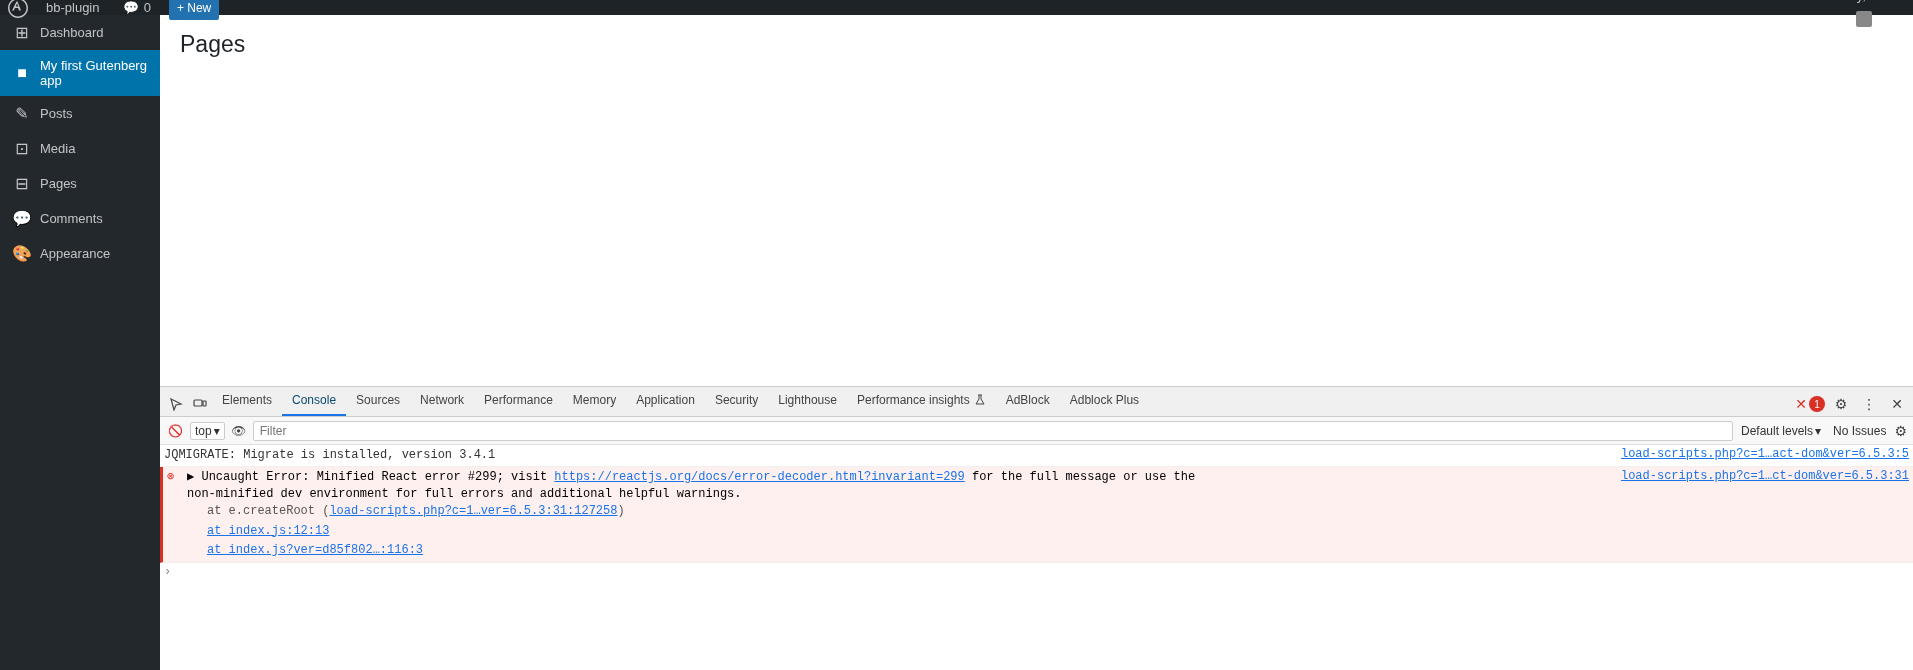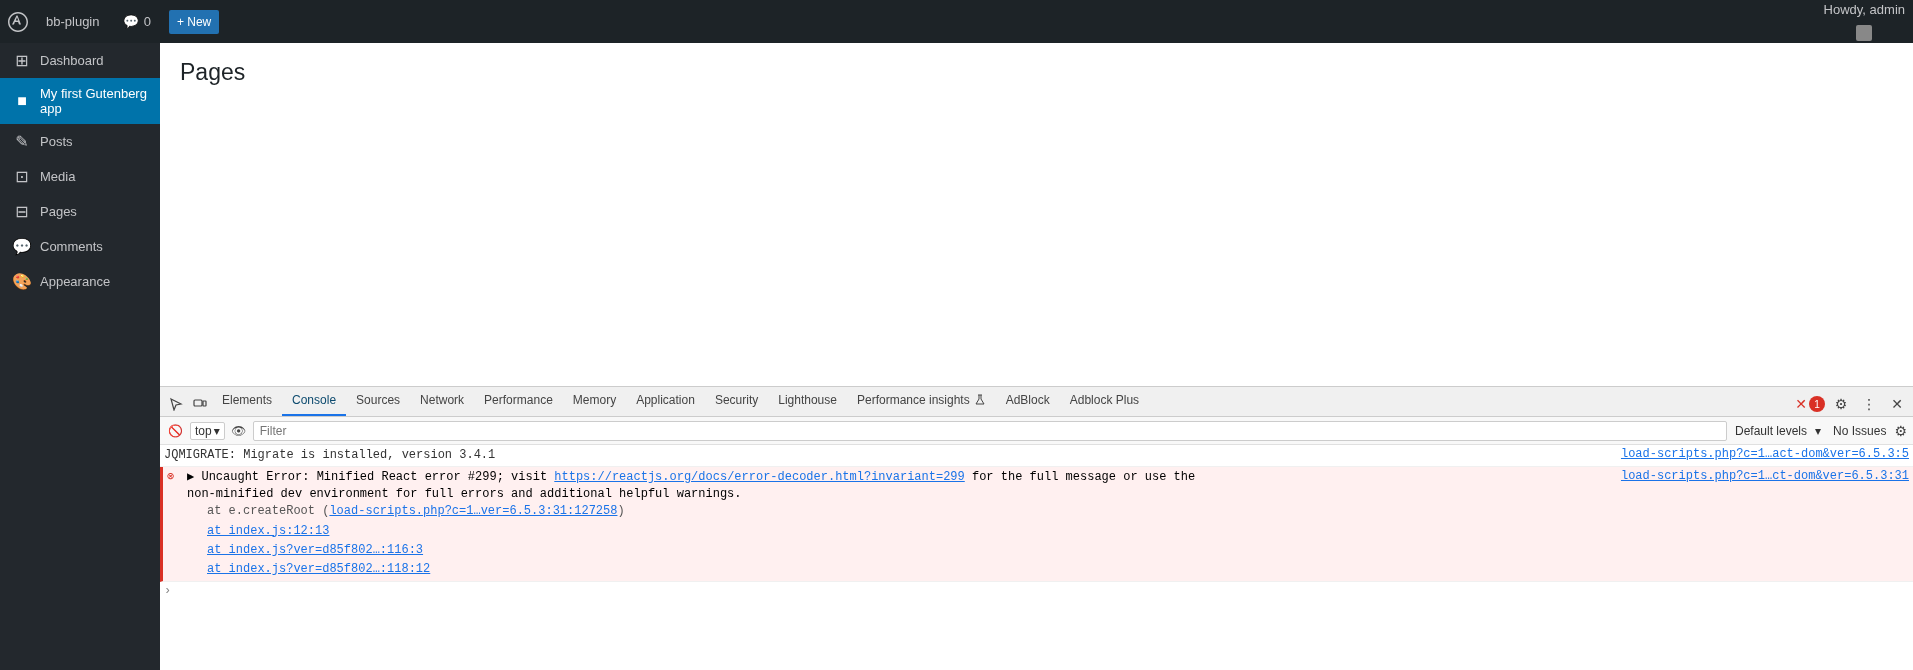--- a/index.html
+++ b/index.html
@@ -2,21 +2,21 @@
 <html><head>
   <meta charset="utf-8">
   <style>
     * { box-sizing: border-box; margin: 0; padding: 0; }
     body { font-family: -apple-system, BlinkMacSystemFont, 'Segoe UI', Arial, sans-serif; font-size: 13px; background: #fff; display: flex; flex-direction: column; height: 670px; overflow: hidden; }
 
     
     .wp-topbar {
       background: #1d2327;
       color: #c3c4c7;
-      height: 43px;
+      height: 15px;
       display: flex;
       align-items: center;
       padding: 0 8px;
       gap: 12px;
       flex-shrink: 0;
       z-index: 100;
     }
     .wp-topbar-logo { width: 20px; height: 20px; fill: #c3c4c7; flex-shrink: 0; }
     .wp-topbar-item { color: #c3c4c7; font-size: 13px; cursor: pointer; display: flex; align-items: center; gap: 4px; padding: 0 6px; height: 32px; }
     .wp-topbar-new { background: #2271b1; color: #fff; border-radius: 2px; padding: 0 8px; height: 24px; display: flex; align-items: center; cursor: pointer; font-size: 12px; }
@@ -123,21 +123,21 @@
       display: flex; align-items: center; gap: 2px;
       padding: 1px 4px; border: 1px solid #ccc; border-radius: 2px;
       font-size: 12px; cursor: pointer; background: #fff; color: #333; text-align: center;
     }
     .filter-input {
       flex: 1; height: 20px; border: 1px solid #ccc; border-radius: 2px;
       padding: 0 6px; font-size: 12px; outline: none;
       background: #fff;
     }
     .default-levels {
-      display: flex; align-items: center; gap: 8px; font-size: 12px; color: #333;
+      display: flex; align-items: center; gap: 2px; font-size: 12px; color: #333;
       cursor: pointer; padding: 0 4px;
     }
     .no-issues { font-size: 12px; color: #333; padding: 0 4px; }
     .settings-icon-sm { font-size: 14px; color: #444; cursor: pointer; }
 
     
     .console-content { flex: 1; overflow-y: auto; background: #fff; font-family: 'Consolas', 'Courier New', monospace; font-size: 12px; }
     .console-row {
       display: flex;
       align-items: flex-start;
@@ -287,21 +287,20 @@
             <span class="console-row-icon">⊗</span>
             <div class="console-row-content">
               <span>▶ Uncaught Error: Minified React error #299; visit </span><span class="error-link">https://reactjs.org/docs/error-decoder.html?invariant=299</span><span> for the full message or use the</span><br>
               <span>non-minified dev environment for full errors and additional helpful warnings.</span>
               <div class="error-indent">
                 <div>
                   <span>at e.createRoot (</span><span class="error-link">load-scripts.php?c=1…ver=6.5.3:31:127258</span><span>)</span>
                 </div>
                 <div><span class="error-link">at index.js:12:13</span></div>
                 <div><span class="error-link">at index.js?ver=d85f802…:116:3</span></div>
-                <div><span class="error-link">at index.js?ver=d85f802…:118:12</span></div>
               </div>
             </div>
             <span class="console-row-source error-link">load-scripts.php?c=1…ct-dom&amp;ver=6.5.3:31</span>
           </div>
 
           <div class="console-prompt">
             <span class="prompt-caret">›</span>
           </div>
 
         </div>

